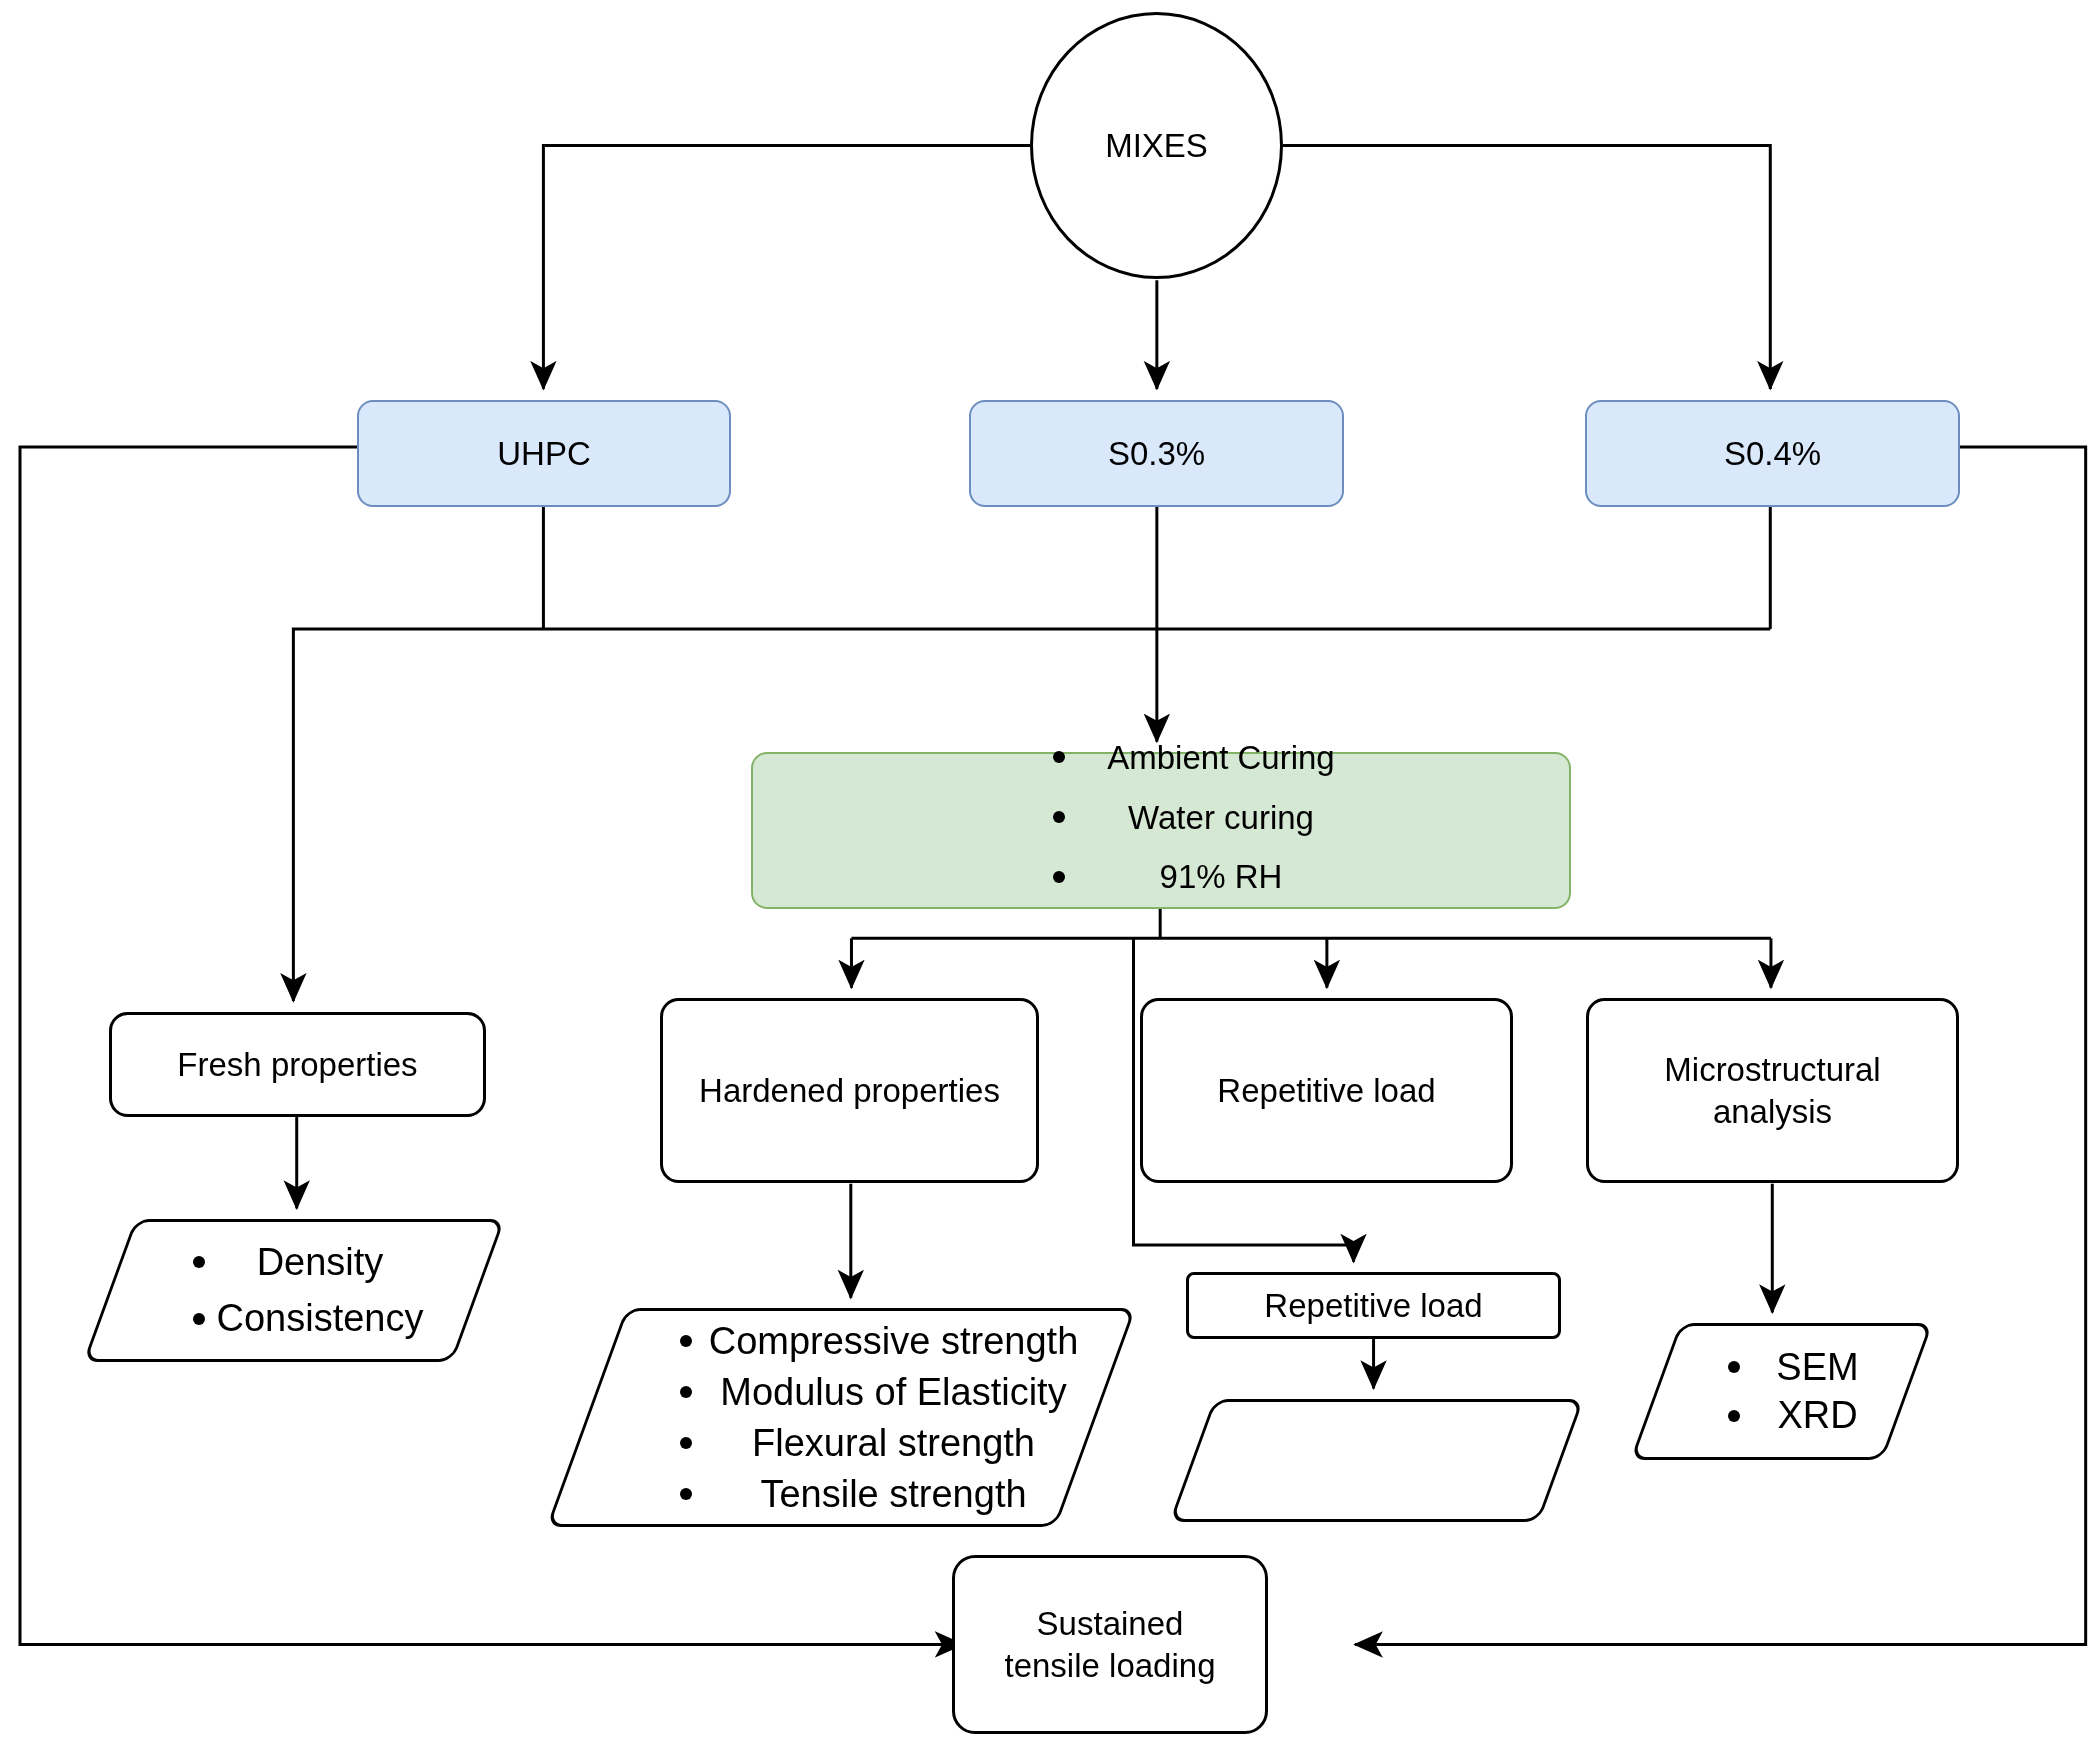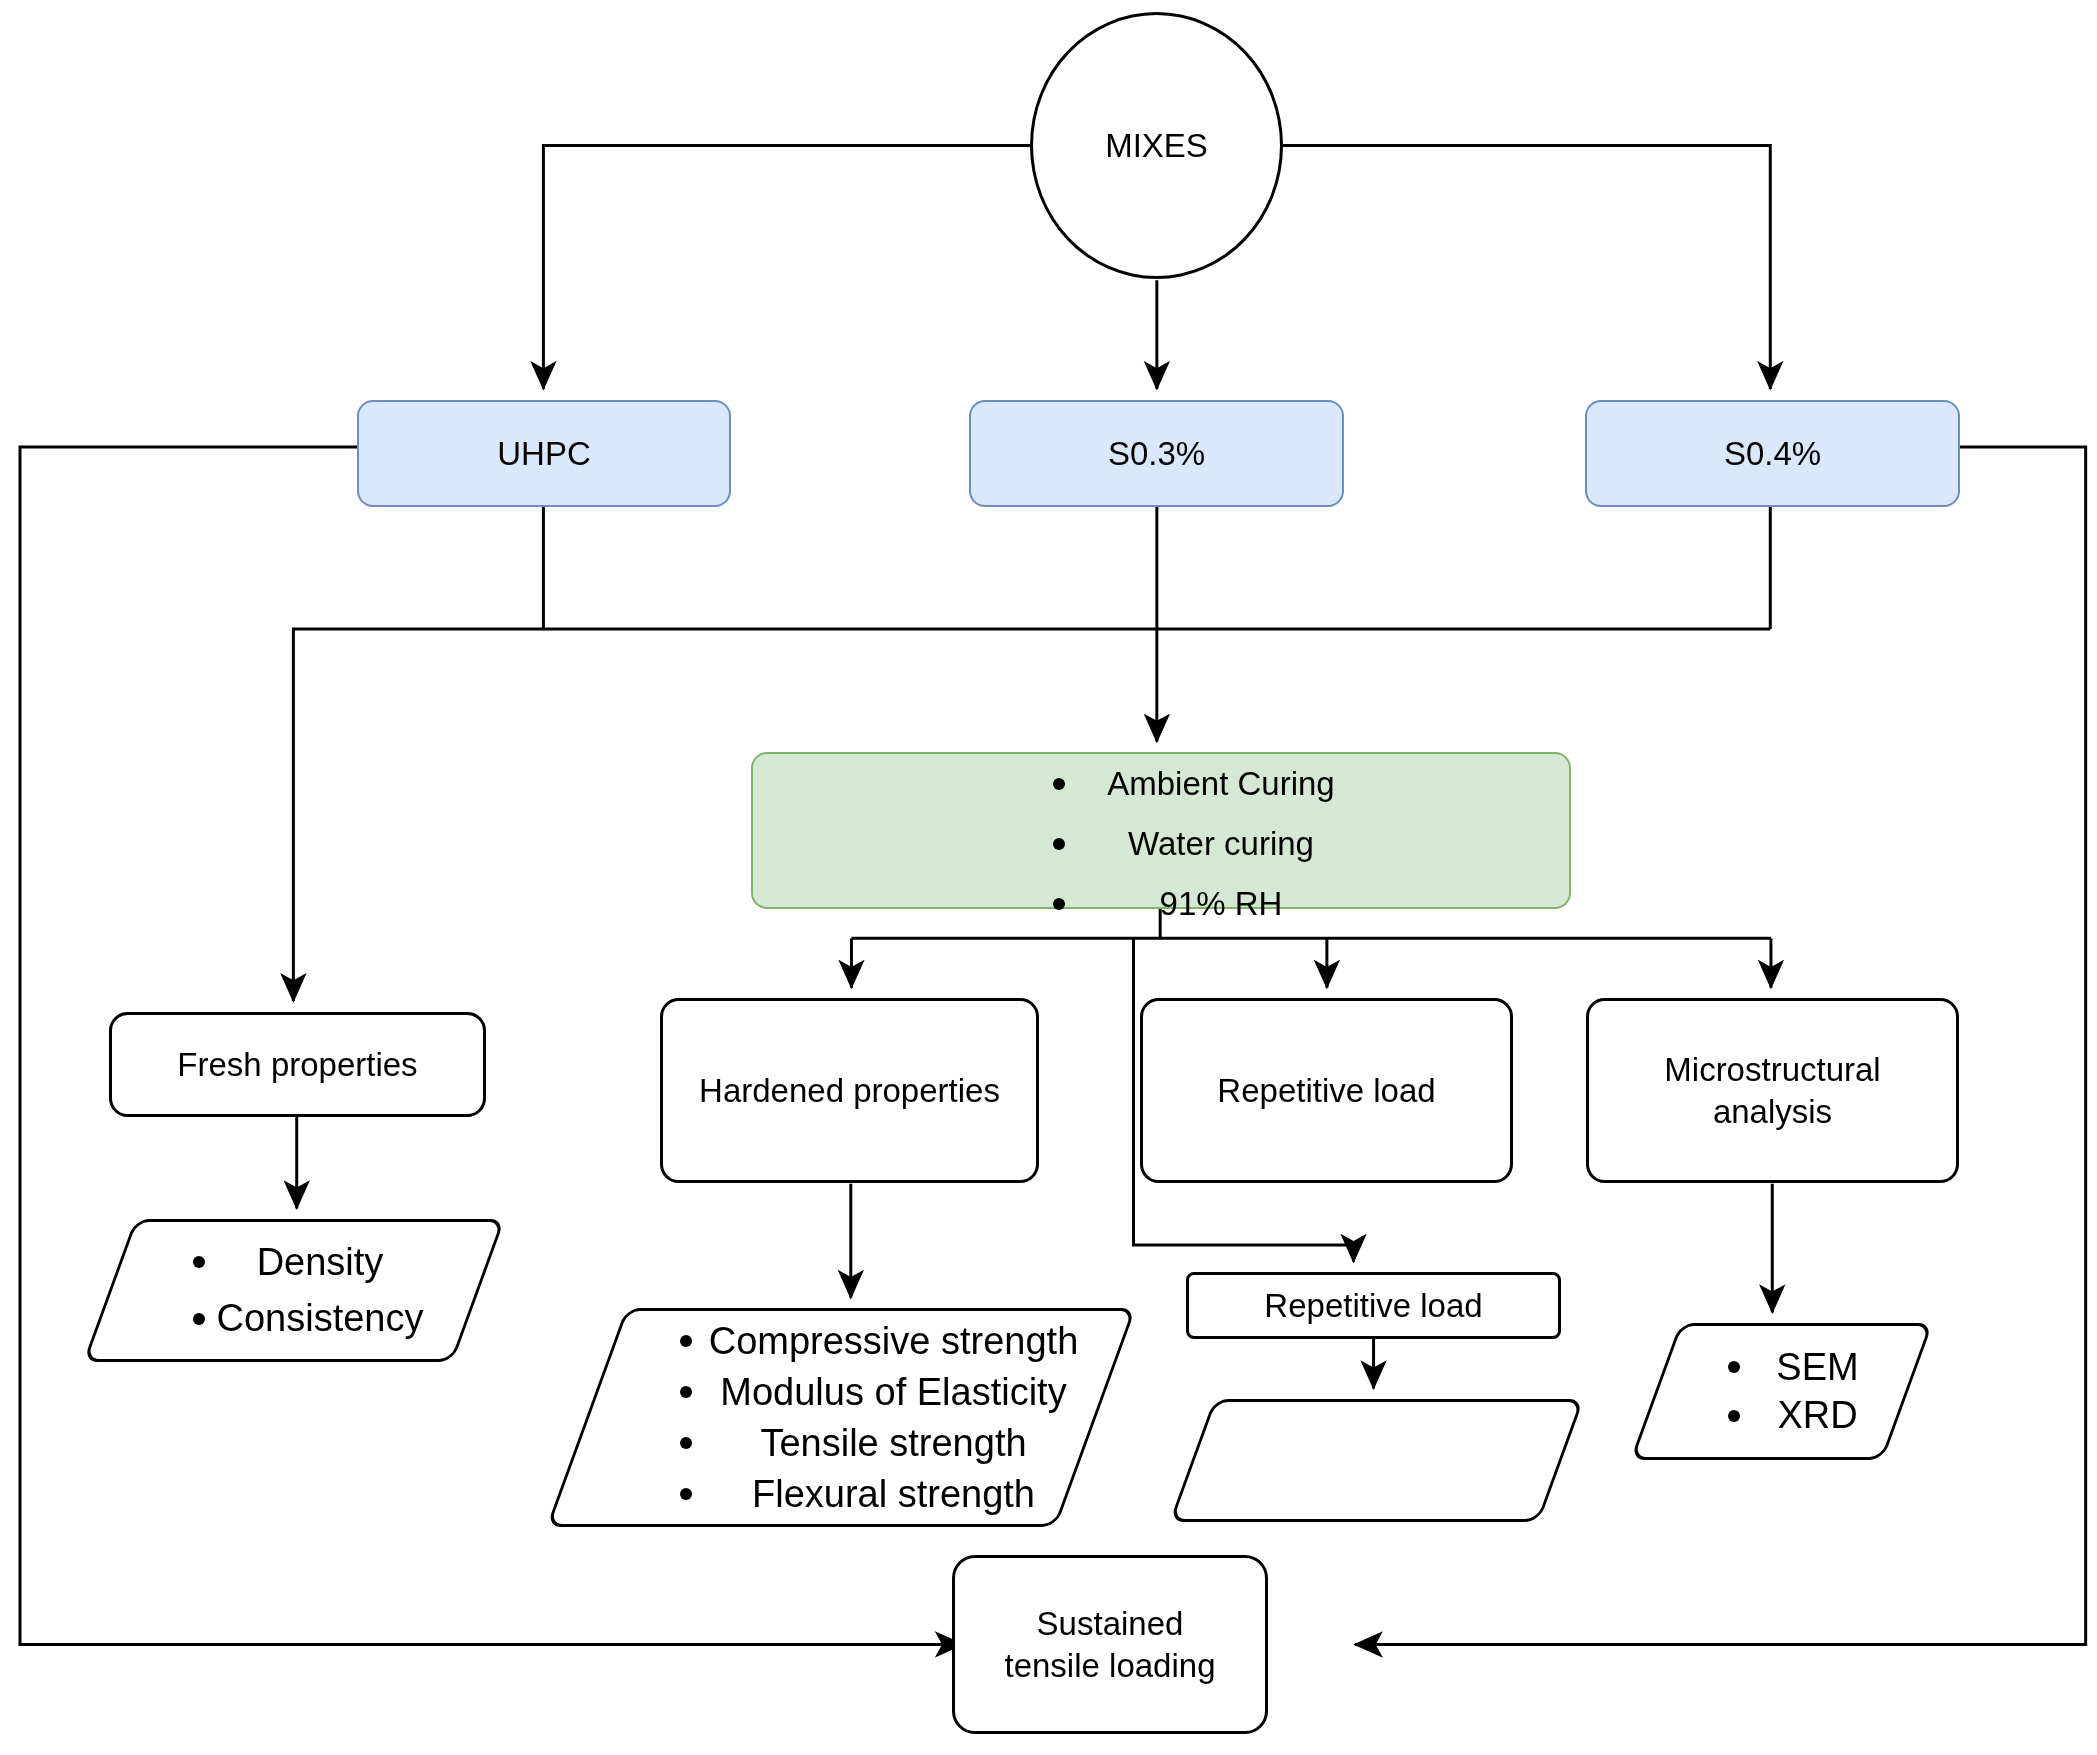--- a/index.html
+++ b/index.html
@@ -73,21 +73,21 @@
     position:absolute;
     top:50%;
     margin-top:-6px;
     width:12px;height:12px;
     border-radius:50%;
     background:#000;
   }
   .green-content{
     position:absolute;
     left:0;top:0;width:100%;height:100%;
-    display:flex;flex-direction:column;justify-content:flex-start;
+    display:flex;flex-direction:column;justify-content:flex-end;
     font-size:33px;
   }
   .green-content .b-row{padding:9.3px 0 9.3px 120px;}
   .green-content .dot{left:300px;}
 </style>
 </head>
 <body>
 
 <div class="canvas">
 
@@ -195,25 +195,25 @@
     <div class="b-row" style="padding:4px 0 4px 93px;">
       <span class="dot" style="left:100px;"></span>
       <span>Compressive strength</span>
     </div>
     <div class="b-row" style="padding:4px 0 4px 93px;">
       <span class="dot" style="left:100px;"></span>
       <span>Modulus of Elasticity</span>
     </div>
     <div class="b-row" style="padding:4px 0 4px 93px;">
       <span class="dot" style="left:100px;"></span>
+      <span>Flexural strength</span>
+    </div>
+    <div class="b-row" style="padding:4px 0 4px 93px;">
+      <span class="dot" style="left:100px;"></span>
       <span>Tensile strength</span>
-    </div>
-    <div class="b-row" style="padding:4px 0 4px 93px;">
-      <span class="dot" style="left:100px;"></span>
-      <span>Flexural strength</span>
     </div>
   </div>
 
   <div class="para-wrap" style="left:1214px;top:1399px;width:370px;height:123px;">
     <div class="para-shape"></div>
   </div>
 
   <div class="para-wrap" style="left:1680px;top:1323px;width:253px;height:137px;">
     <div class="para-shape"></div>
   </div>

